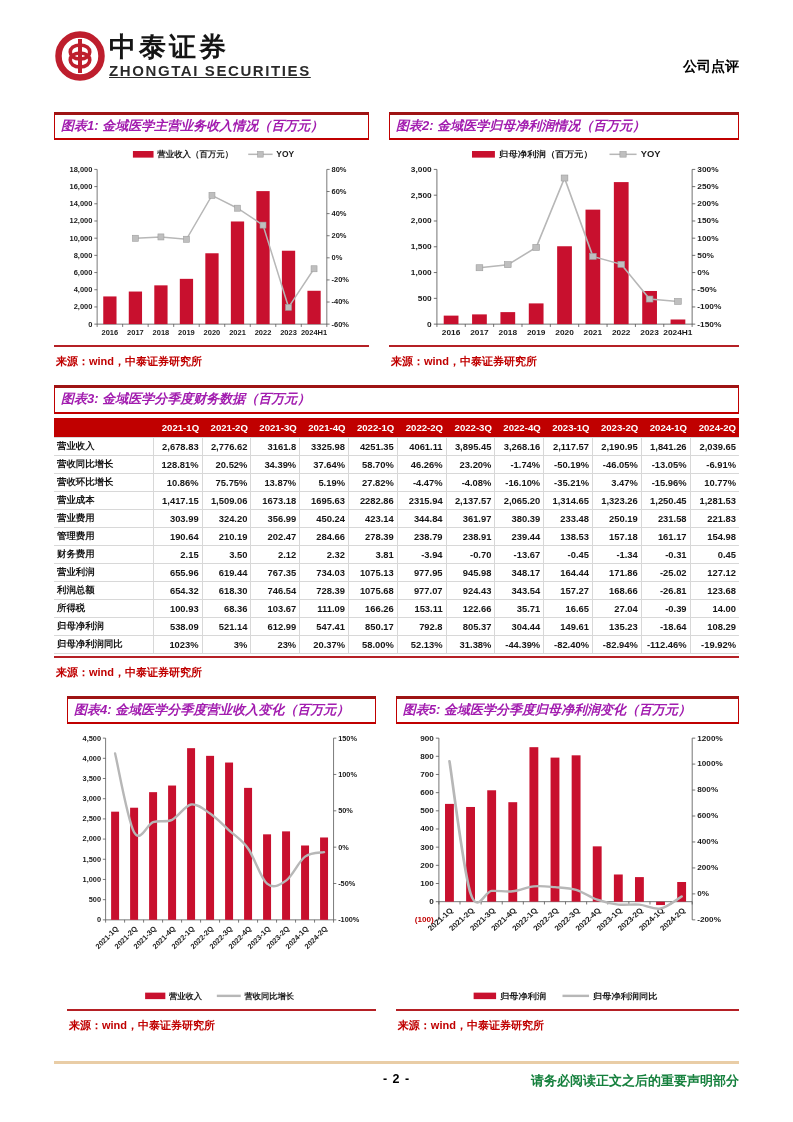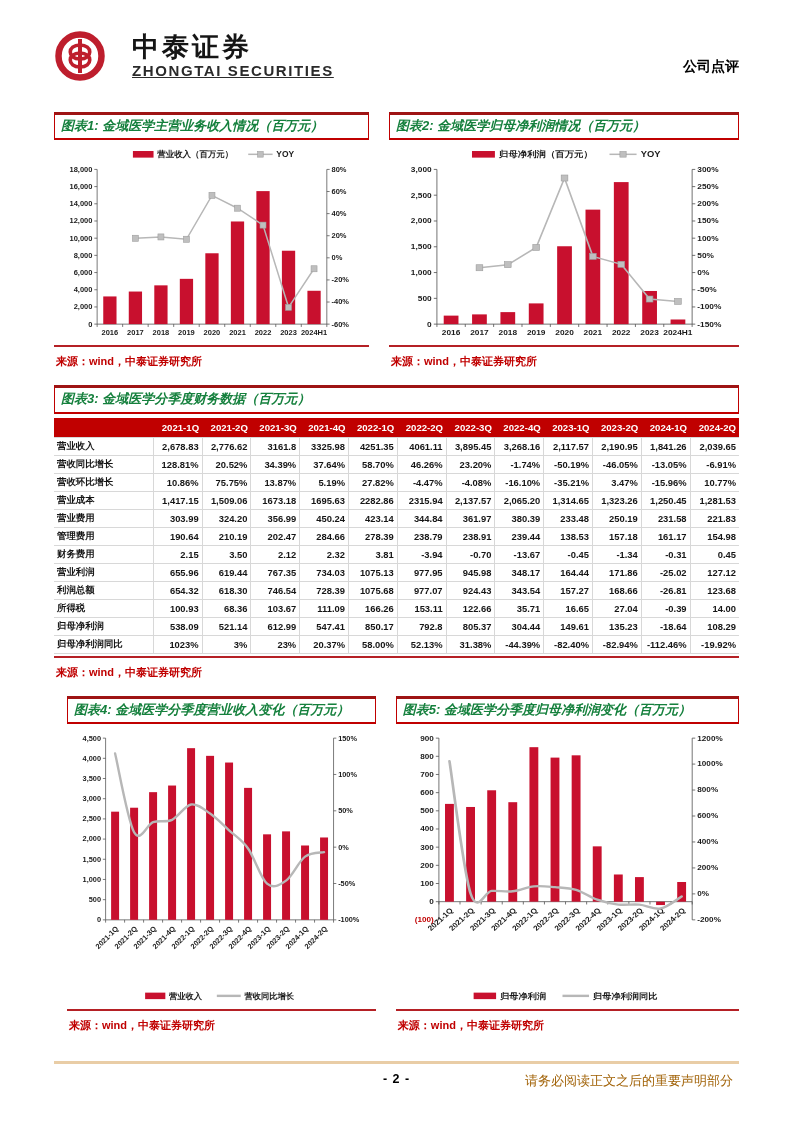--- a/index.html
+++ b/index.html
@@ -2,31 +2,31 @@
 <html><head>
 <meta charset="utf-8">
 <style>
   * { margin:0; padding:0; box-sizing:border-box; }
   html,body { background:#ffffff; }
   body { font-family:"Liberation Sans", sans-serif; color:#111; }
   .page { position:relative; width:793px; height:1122px; margin:0 auto; background:#fff; padding:0 54px; overflow:hidden; }
 
   
   .hdr { display:flex; justify-content:space-between; align-items:flex-end; padding-top:26px; height:82px; }
-  .logo { display:flex; align-items:center; gap:26px; }
+  .logo { display:flex; align-items:center; gap:3px; }
   .logo-texts { display:flex; flex-direction:column; }
   .logo-cn { font-size:27px; font-weight:800; color:#151515; letter-spacing:3px; line-height:1.05; }
   .logo-en { font-size:15px; font-weight:700; color:#2a2a2a; letter-spacing:1.6px;text-decoration:underline; }
   .doc-type { font-size:14px; font-weight:800; color:#000; padding-bottom:6px; }
 
   
   .fig-row { display:grid; grid-template-columns:315fr 350fr; gap:20px; }
   .row1 { margin-top:30px; }
   .row2 { margin-top:16px;margin-left:13px; }
-  .fig-title { color:#15803d; font-weight:700; font-style:italic; font-size:13px; line-height:1.25;
+  .fig-title { color:#a21caf; font-weight:700; font-style:italic; font-size:13px; line-height:1.25;
                padding:3px 6px 4px; border-top:3px solid #9e1414; border-bottom:2px solid #c00000;
                border-left:1px solid #c00000; border-right:1px solid #c00000; white-space:nowrap; overflow:hidden; }
   .chart { margin-top:3px; }
   .chart svg { display:block; width:100%; }
   .chart.annual svg { height:200px; }
   .chart.quarterly svg { height:280px; }
   .fig-rule { border-top:2px solid #b52025; margin-top:2px; }
   .fig-source { color:#c00000; font-size:11px; font-weight:700; padding:7px 2px 0; }
 
   
@@ -37,21 +37,21 @@
   tbody td { font-size:9.4px; font-weight:600; color:#151515; text-align:right; padding:2px 3px;
              border:1px solid #d8d8d8; white-space:nowrap; }
   tbody td.lbl { text-align:left; font-weight:700; border-left:none; }
   tbody tr td:last-child { border-right:none; }
 
   
   .ftr { position:absolute; left:54px; right:54px; bottom:28px; }
   .ftr-rule { border-top:3px solid #e9cda6; }
   .ftr-row { position:relative; height:22px; margin-top:8px; }
   .page-num { position:absolute; left:50%; transform:translateX(-50%); font-size:12.5px; font-weight:600; letter-spacing:1px; color:#000; }
-  .disclaimer { position:absolute; right:6px; font-size:13px; font-weight:400; color:#a16207; }
+  .disclaimer { position:absolute; right:0; font-size:13px; font-weight:700; color:#15803d; }
 </style>
 </head>
 <body>
 
 <div class="page">
 
   <header class="hdr">
     <div class="logo">
       <svg width="52" height="52" viewBox="0 0 52 52">
         <circle cx="26" cy="26" r="21.5" fill="none" stroke="#be1e2d" stroke-width="6.5"></circle>

